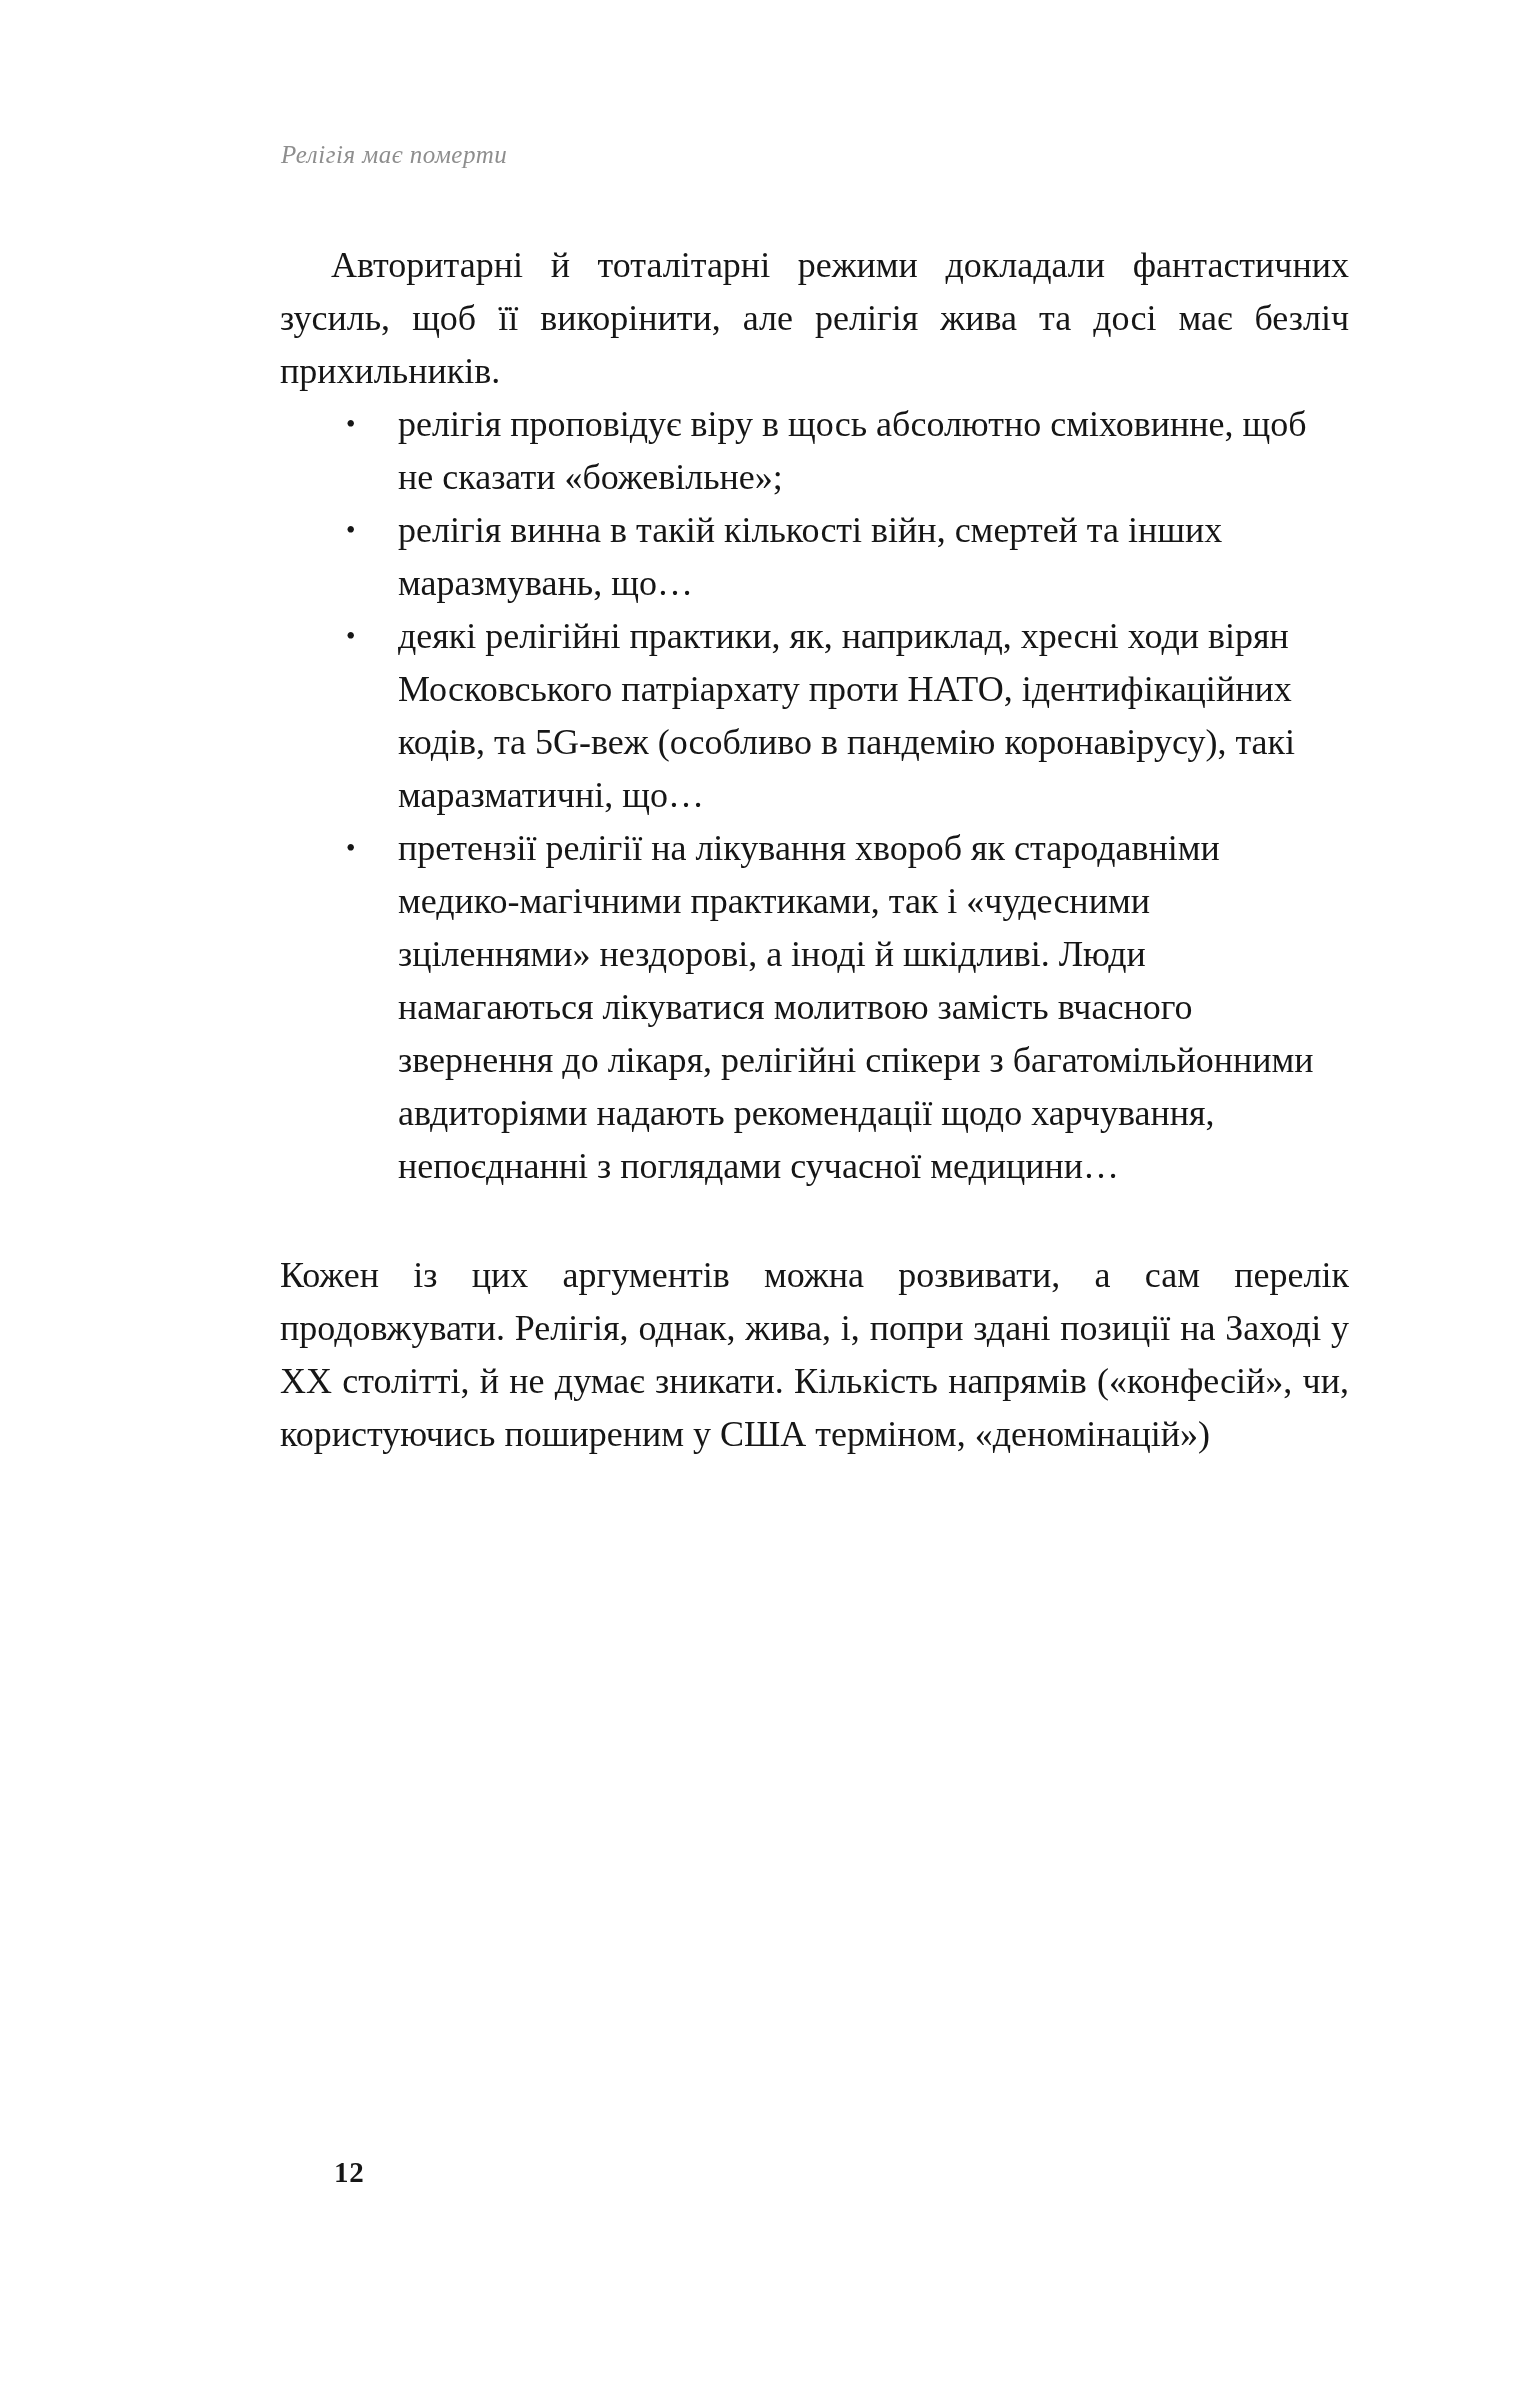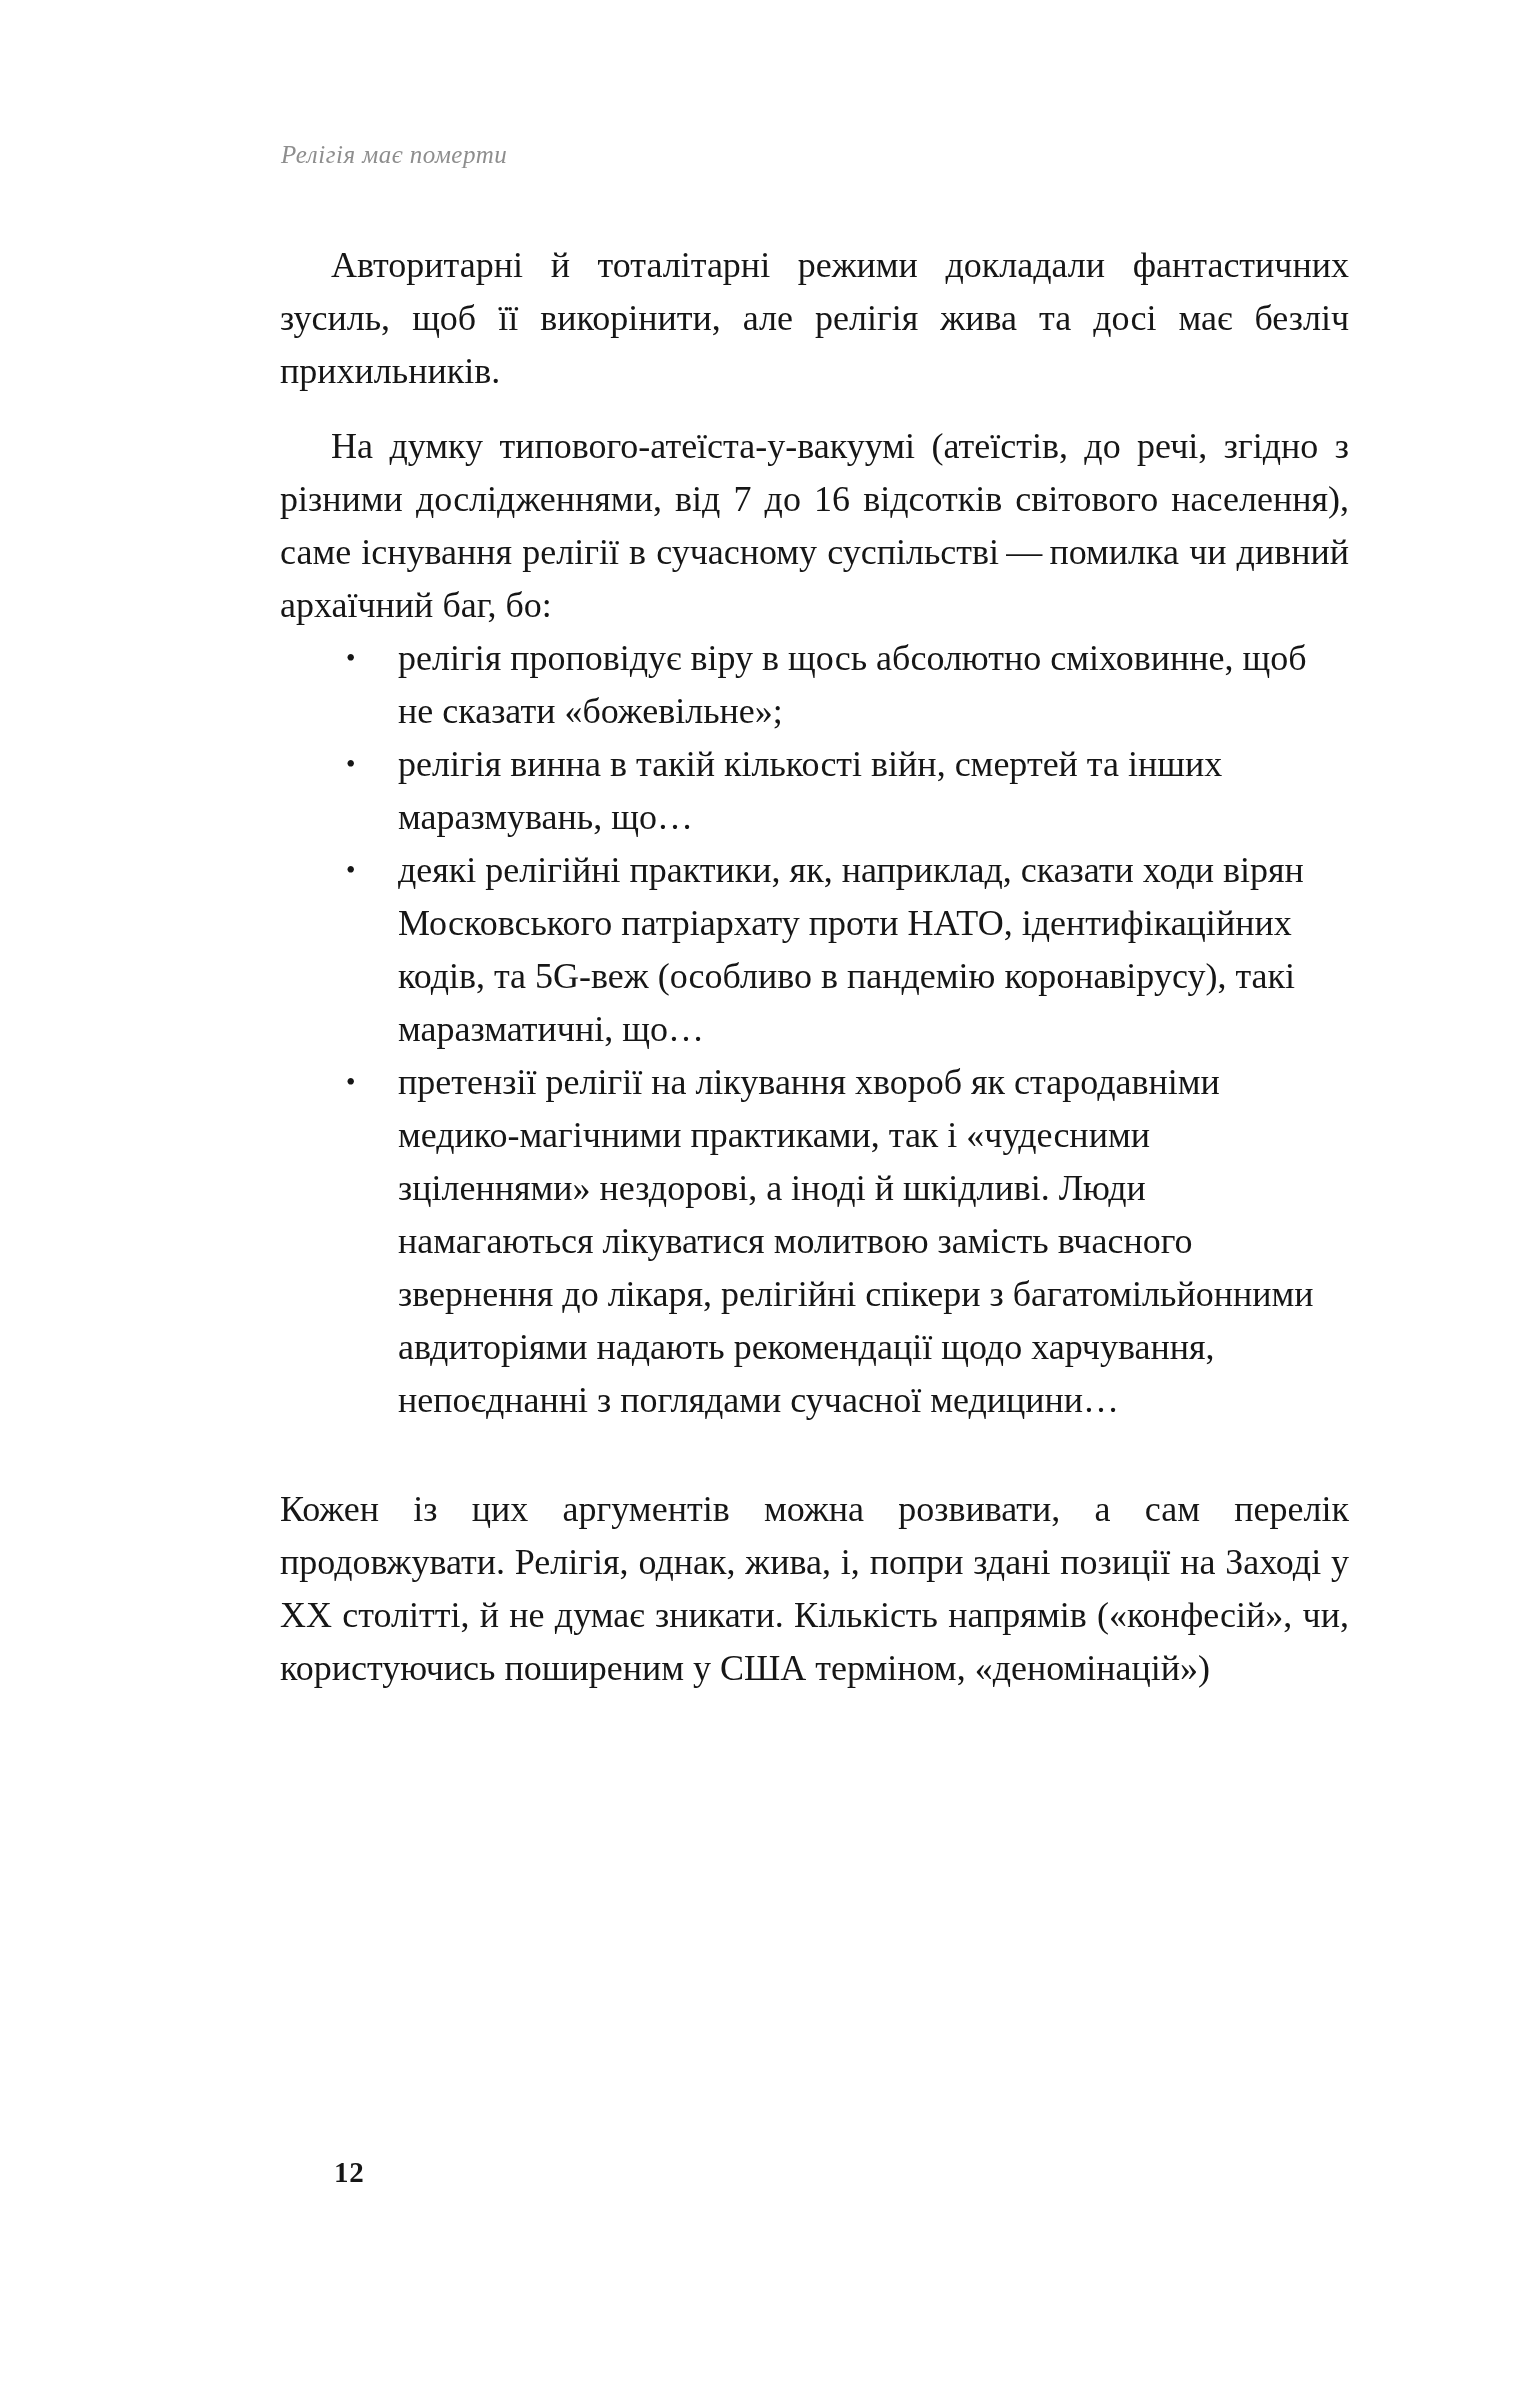--- a/index.html
+++ b/index.html
@@ -115,34 +115,33 @@
 
 <div class="page">
 
   <div class="running-head">Релігія має померти</div>
 
   <div class="column">
 
 
     <p class="body-para indented">Авторитарні й тоталітарні режими докладали фантастичних зусиль, щоб її викорінити, але релігія жива та досі має безліч прихильників.</p>
 
-    <p class="body-para indented">На думку типового-атеїста-у-вакуумі (атеїстів, до речі, згідно з різними дослідженнями, від 7 до 16 відсотків світового населення), саме існування релігії в сучасному суспільстві — помилка чи дивний архаїчний баг, бо:</p>
 
     <ul class="bullet-list list-block">
       <li>
         <span class="bullet-dot">•</span>
         <span>релігія проповідує віру в щось абсолютно сміховинне, щоб не сказати «божевільне»;</span>
       </li>
       <li>
         <span class="bullet-dot">•</span>
         <span>релігія винна в такій кількості війн, смертей та інших маразмувань, що…</span>
       </li>
       <li>
         <span class="bullet-dot">•</span>
-        <span>деякі релігійні практики, як, наприклад, сказати ходи вірян Московського патріархату проти НАТО, ідентифікаційних кодів, та 5G-веж (особливо в пандемію коронавірусу), такі маразматичні, що…</span>
+        <span>деякі релігійні практики, як, наприклад, хресні ходи вірян Московського патріархату проти НАТО, ідентифікаційних кодів, та 5G-веж (особливо в пандемію коронавірусу), такі маразматичні, що…</span>
       </li>
       <li>
         <span class="bullet-dot">•</span>
         <span>претензії релігії на лікування хвороб як стародавніми медико-магічними практиками, так і «чудесними зціленнями» нездорові, а іноді й шкідливі. Люди намагаються лікуватися молитвою замість вчасного звернення до лікаря, релігійні спікери з багатомільйонними авдиторіями надають рекомендації щодо харчування, непоєднанні з поглядами сучасної медицини…</span>
       </li>
     </ul>
 
     <div class="gap-after-list"></div>
 
     <p class="body-para first-para">Кожен із цих аргументів можна розвивати, а сам перелік продовжувати. Релігія, однак, жива, і, попри здані позиції на Заході у XX столітті, й не думає зникати. Кількість напрямів («конфесій», чи, користуючись поширеним у США терміном, «деномінацій»)</p>

